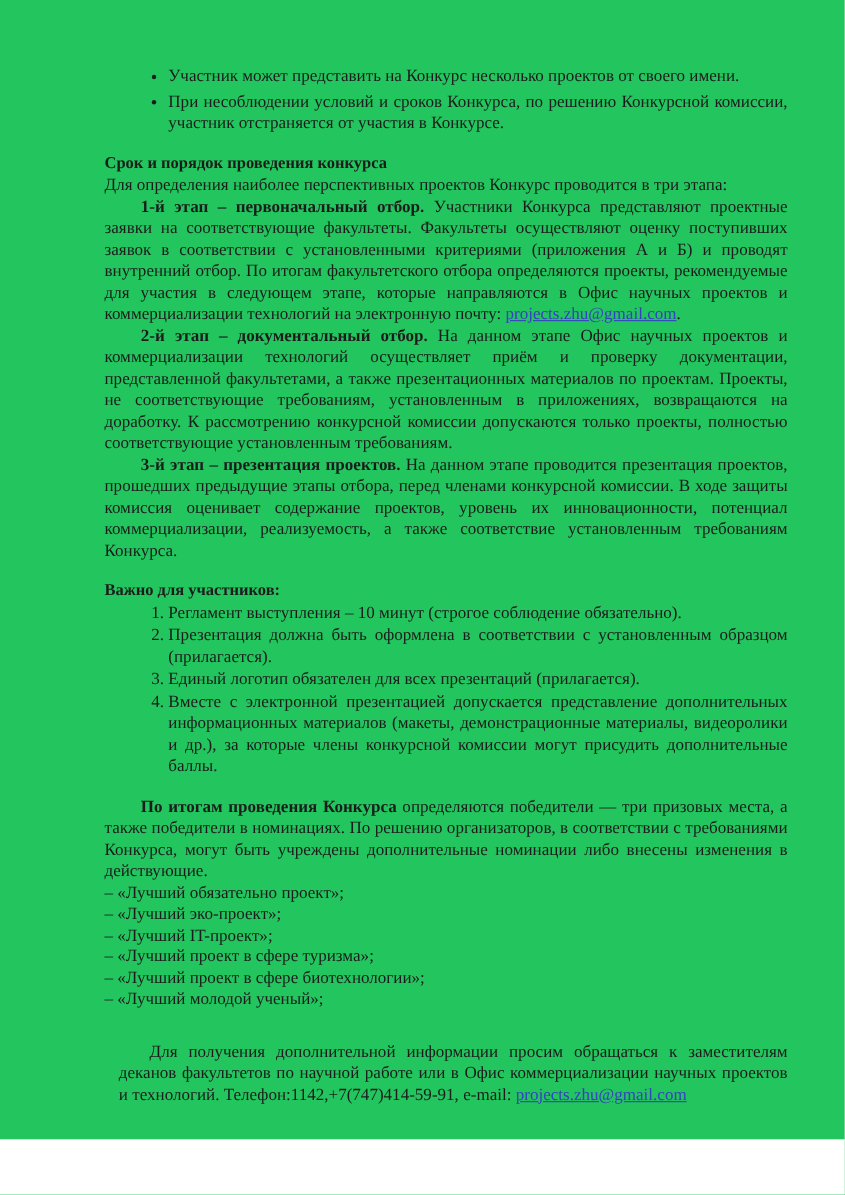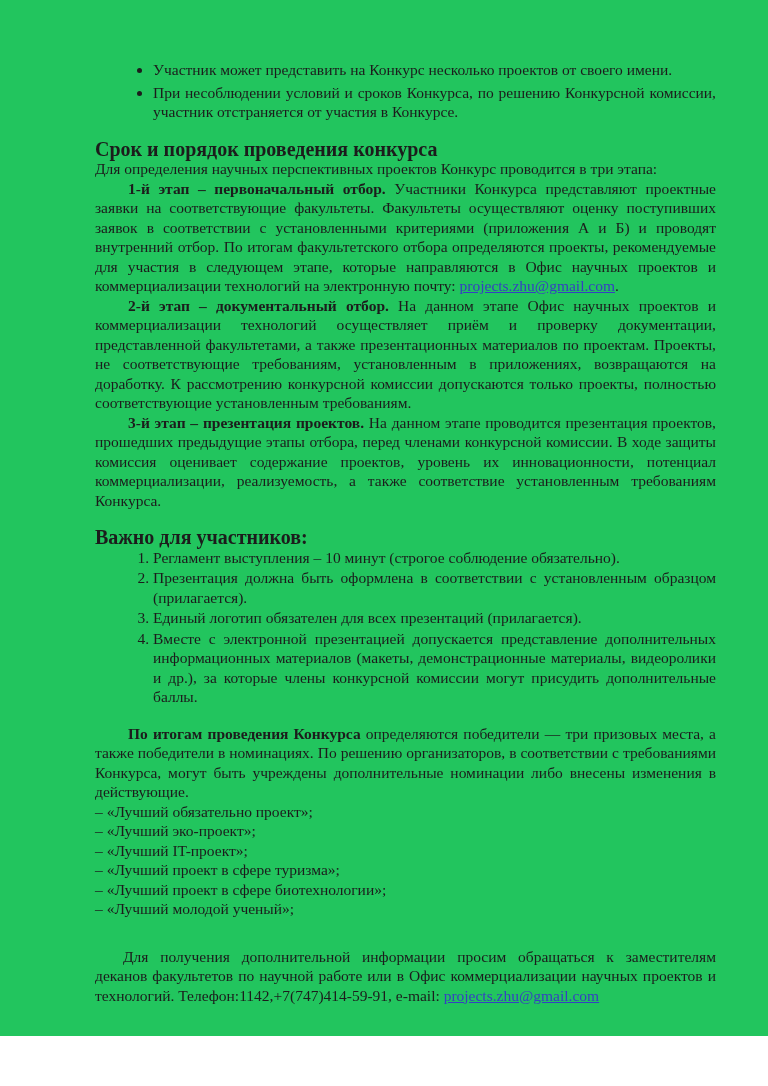--- a/index.html
+++ b/index.html
@@ -33,27 +33,27 @@
   }
   .bullet-list li { margin-bottom: 3px; }
   .num-list {
     margin: 0;
     padding-left: 58px;
     text-align: justify;
   }
   .num-list li { margin-bottom: 1px; }
   h2 {
     margin: 0;
-    font-size: 20px;
+    font-size: 15px;
     line-height: 19.5px;
     font-weight: bold;
   }
   .gap  { margin-top: 18px; }
   .gap2 { margin-top: 17px; }
-  .gap3 { margin-top: 28px; }
+  .gap3 { margin-top: 28px; margin-left: 13px; }
   .nominations p { text-align: left; }
   a.email-link {
     color: var(--link-color, #3540c2);
     text-decoration: underline;
   }
   .footer-par { text-indent: 28px; }
   b { font-weight: bold; }
 </style>
 </head>
 <body>
@@ -61,21 +61,21 @@
 <div class="page">
   <div class="content">
 
     <ul class="bullet-list">
       <li>Участник может представить на Конкурс несколько проектов от своего имени.</li>
       <li>При несоблюдении условий и сроков Конкурса, по решению Конкурсной комиссии, участник отстраняется от участия в Конкурсе.</li>
     </ul>
 
     <h2 class="gap">Срок и порядок проведения конкурса</h2>
 
-    <p>Для определения научных перспективных проектов Конкурс проводится в три этапа:</p>
+    <p>Для определения наиболее перспективных проектов Конкурс проводится в три этапа:</p>
 
     <p class="indent"><b>1-й этап – первоначальный отбор.</b><span> Участники Конкурса представляют проектные заявки на соответствующие факультеты. Факультеты осуществляют оценку поступивших заявок в соответствии с установленными критериями (приложения А и Б) и проводят внутренний отбор. По итогам факультетского отбора определяются проекты, рекомендуемые для участия в следующем этапе, которые направляются в Офис научных проектов и коммерциализации технологий на электронную почту: </span><a href="#" class="email-link">projects.zhu@gmail.com</a><span>.</span></p>
 
     <p class="indent"><b>2-й этап – документальный отбор.</b><span> На данном этапе Офис научных проектов и коммерциализации технологий осуществляет приём и проверку документации, представленной факультетами, а также презентационных материалов по проектам. Проекты, не соответствующие требованиям, установленным в приложениях, возвращаются на доработку. К рассмотрению конкурсной комиссии допускаются только проекты, полностью соответствующие установленным требованиям.</span></p>
 
     <p class="indent"><b>3-й этап – презентация проектов.</b><span> На данном этапе проводится презентация проектов, прошедших предыдущие этапы отбора, перед членами конкурсной комиссии. В ходе защиты комиссия оценивает содержание проектов, уровень их инновационности, потенциал коммерциализации, реализуемость, а также соответствие установленным требованиям Конкурса.</span></p>
 
     <h2 class="gap">Важно для участников:</h2>
 
     <ol class="num-list">

